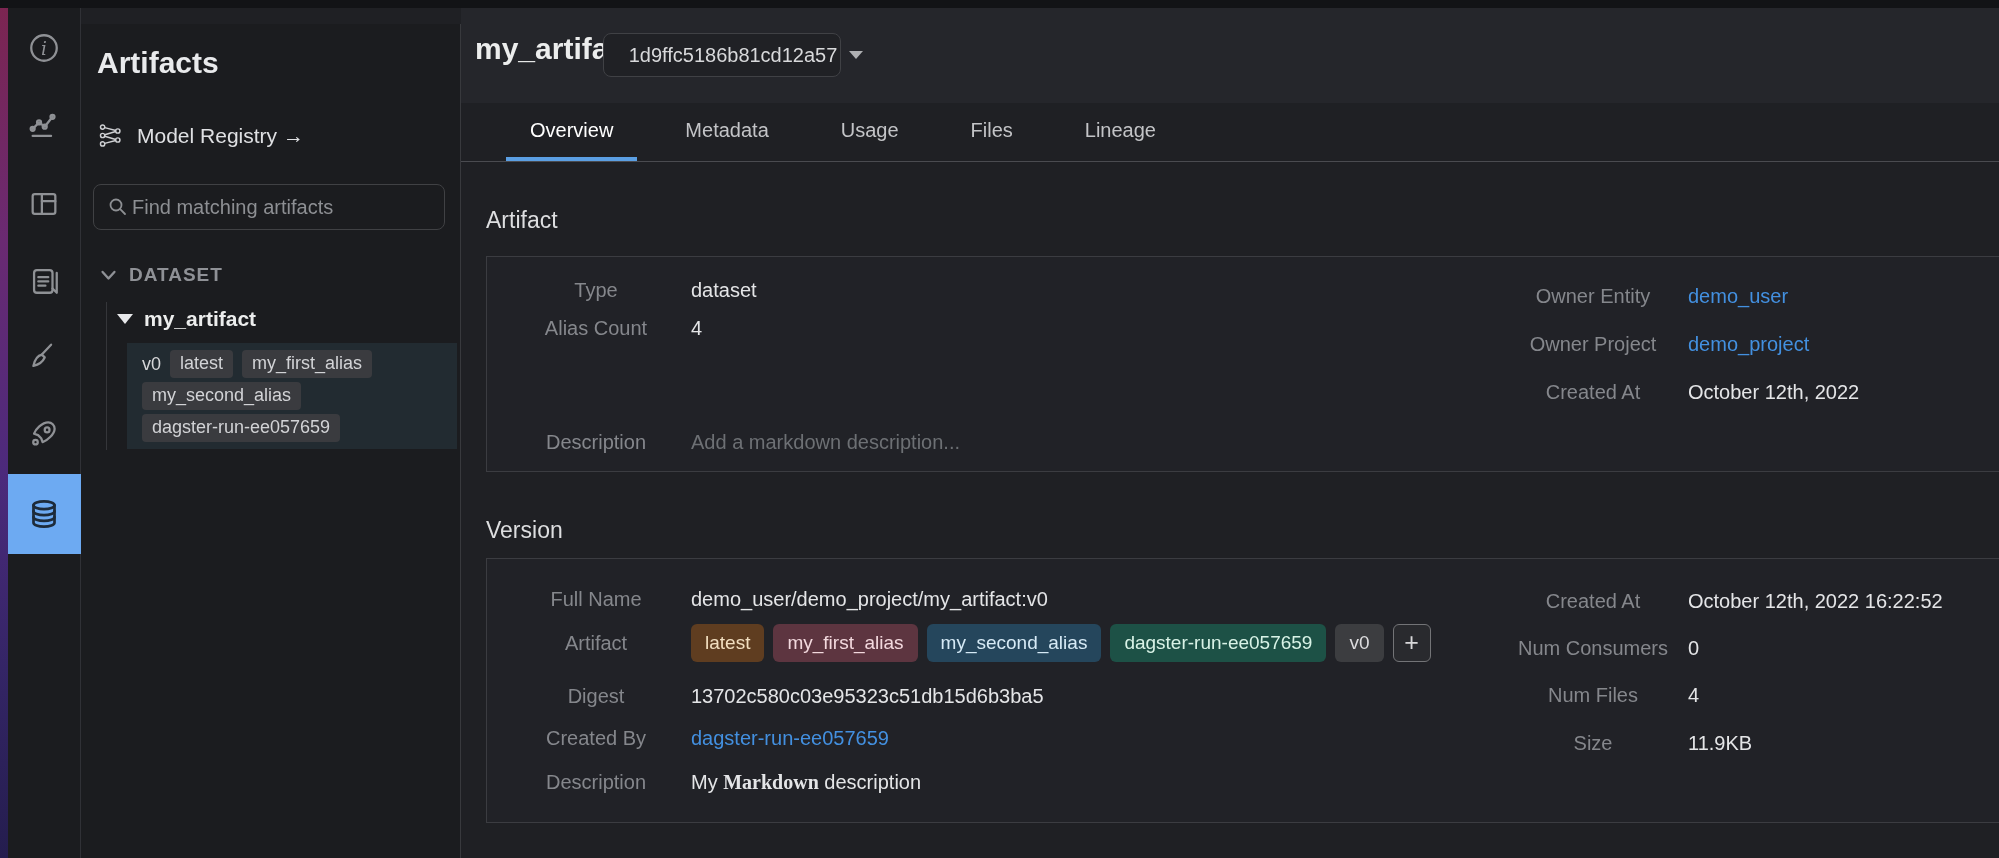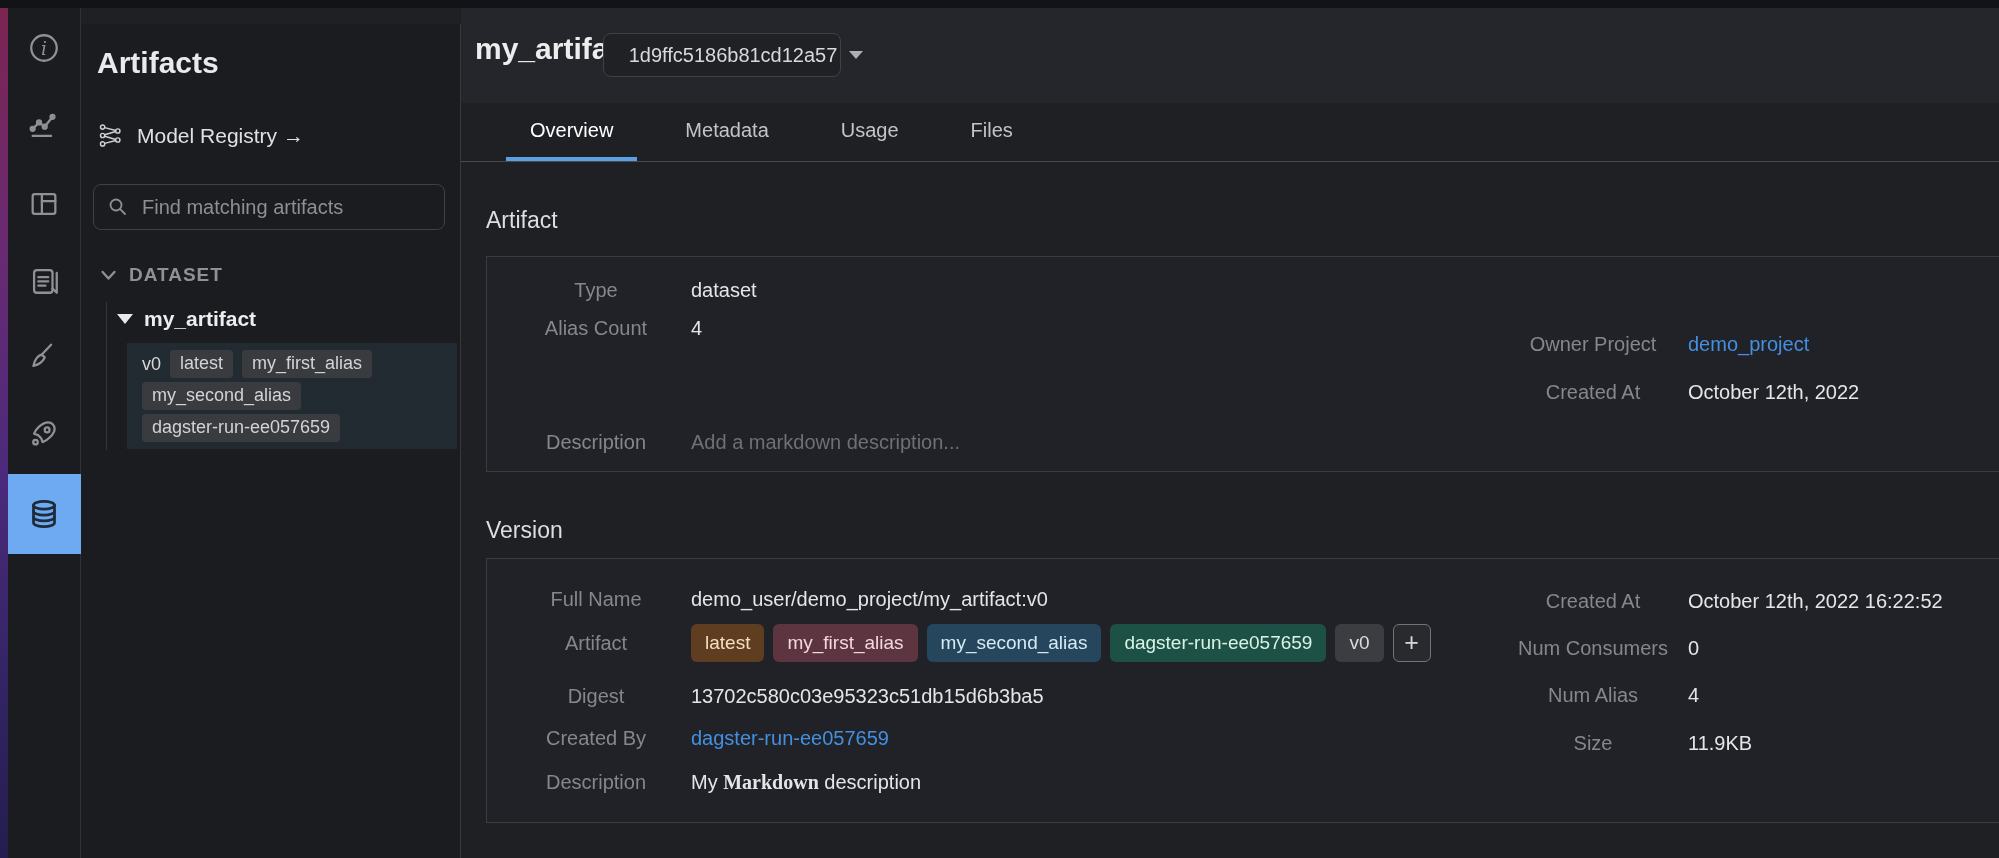--- a/index.html
+++ b/index.html
@@ -22,21 +22,21 @@
   .rail-selected-square { position:absolute; left:0; top:466px; width:73px; height:80px; }
   .rail-selected-square .rail-icon { top:22px; }
   .rail-selected-square svg { stroke:#1d2b3a; stroke-width:1.8; }
 
   
   .panel { position:absolute; left:81px; top:24px; width:380px; height:850px; background:#1b1c1f; border-right:1px solid #38393d; }
   .panel-title { position:absolute; left:16px; top:22px; font-size:30px; font-weight:600; color:#e9eaec; }
   .registry-row { position:absolute; left:16px; top:98px; display:flex; align-items:center; gap:13px; cursor:pointer; }
   .registry-row svg { stroke:#cfd0d3; fill:none; stroke-width:1.3; }
   .registry-label { font-size:21px; color:#dfe0e3;text-align:right; }
-  .search-box { position:absolute; left:12px; top:160px; width:352px; height:46px; border:1px solid #404144; border-radius:8px; display:flex; align-items:center; padding:17px 12px; gap:10px; background:#1b1c1f; }
+  .search-box { position:absolute; left:12px; top:160px; width:352px; height:46px; border:1px solid #404144; border-radius:8px; display:flex; align-items:center; padding:17px 12px; background:#1b1c1f; }
   .search-box svg { stroke:#8d8f93; fill:none; stroke-width:1.8; stroke-linecap:round; flex:none; }
   .search-box input { flex:1; background:transparent; border:none; outline:none; font-size:20px; color:#d8d9db; font-family:inherit; }
   .search-box input::placeholder { color:#8d8f93; }
 
   .dataset-row { position:absolute; left:19px; top:240px; display:flex; align-items:center; gap:12px; cursor:pointer; }
   .dataset-row svg { stroke:#8f9196; fill:none; stroke-width:2; stroke-linecap:round; stroke-linejoin:round; }
   .dataset-label { font-size:19px; font-weight:600; letter-spacing:1px; color:#8f9196; }
 
   .artifact-node { position:absolute; left:36px; top:283px; display:flex; align-items:center; gap:11px; cursor:pointer; }
   .tri-down { width:0; height:0; border-left:8px solid transparent; border-right:8px solid transparent; border-top:10px solid #e8e9eb; }
@@ -203,33 +203,37 @@
         <span class="version-dropdown-text">1d9ffc5186b81cd12a57</span>
         <span class="caret-down"></span>
       </div>
     </div>
 
     <div class="tab-row">
       <div class="tab active" style="border-bottom-color: rgb(91, 159, 227);">Overview</div>
       <div class="tab">Metadata</div>
       <div class="tab">Usage</div>
       <div class="tab">Files</div>
+      <div class="tab">Lineage</div>
     </div>
 
     <div class="section-heading" style="top:199px">Artifact</div>
 
     <div class="panel-box" style="top:248px; height:216px">
       <div class="info-row" style="left:14px; top:21px">
         <span class="info-label">Type</span><span class="info-value">dataset</span>
       </div>
       <div class="info-row" style="left:14px; top:59px">
         <span class="info-label">Alias Count</span><span class="info-value">4</span>
       </div>
       <div class="info-row" style="left:14px; top:173px">
         <span class="info-label">Description</span><span class="info-placeholder">Add a markdown description...</span>
+      </div>
+      <div class="info-row" style="left:1011px; top:27px">
+        <span class="info-label">Owner Entity</span><span class="info-link">demo_user</span>
       </div>
       <div class="info-row" style="left:1011px; top:75px">
         <span class="info-label">Owner Project</span><span class="info-link">demo_project</span>
       </div>
       <div class="info-row" style="left:1011px; top:123px">
         <span class="info-label">Created At</span><span class="info-value">October 12th, 2022</span>
       </div>
     </div>
 
     <div class="section-heading" style="top:509px">Version</div>
@@ -259,20 +263,20 @@
         <span class="info-label">Description</span><span class="info-value"><span>My </span><span class="bold">Markdown</span><span> description</span></span>
       </div>
 
       <div class="info-row" style="left:1011px; top:30px">
         <span class="info-label">Created At</span><span class="info-value">October 12th, 2022 16:22:52</span>
       </div>
       <div class="info-row" style="left:1011px; top:77px">
         <span class="info-label">Num Consumers</span><span class="info-value">0</span>
       </div>
       <div class="info-row" style="left:1011px; top:124px">
-        <span class="info-label">Num Alias</span><span class="info-value">4</span>
+        <span class="info-label">Num Files</span><span class="info-value">4</span>
       </div>
       <div class="info-row" style="left:1011px; top:172px">
         <span class="info-label">Size</span><span class="info-value">11.9KB</span>
       </div>
     </div>
   </div>
 </div>
 
 </body></html>

